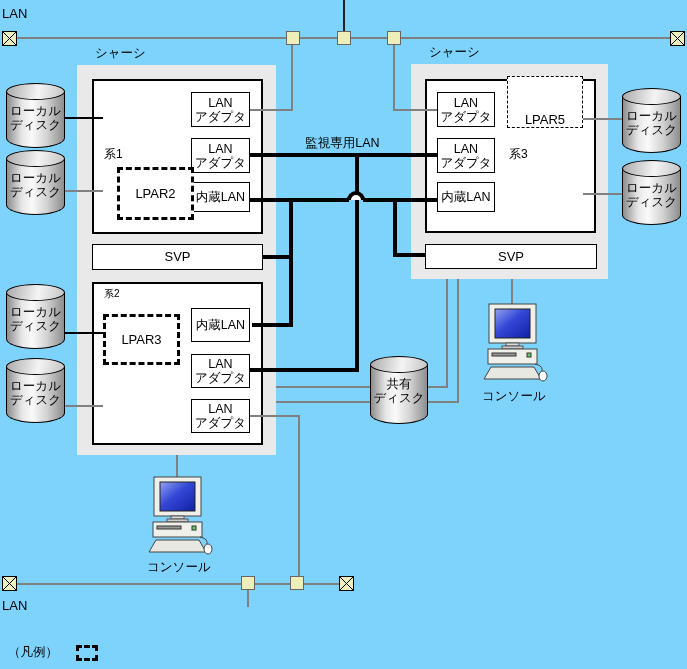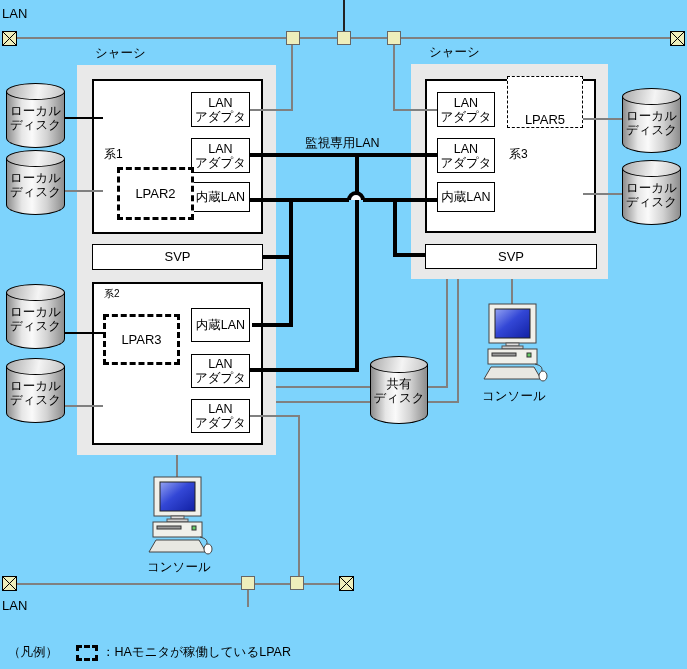--- a/index.html
+++ b/index.html
@@ -258,15 +258,14 @@
       <line x1="1" y1="1" x2="14" y2="14" stroke="#000"></line>
       <line x1="14" y1="1" x2="1" y2="14" stroke="#000"></line>
   </svg>
   <div class="node" style="left:241px;top:576px;"></div>
   <div class="node" style="left:290px;top:576px;"></div>
   <div class="ln gray" style="left:247px;top:590px;width:2px;height:17px;"></div>
   <div class="lbl" style="left:2px;top:598px;font-size:13px;">LAN</div>
 
   <div class="lbl" style="left:8px;top:645px;">（凡例）</div>
   <div class="legendbox" style="left:76px;top:645px;width:22px;height:16px;"></div>
-  <div class="lbl" style="left:102px;top:645px;">：HAモニタが稼働しているLPAR</div>
 
 </div>
 
 </body></html>

